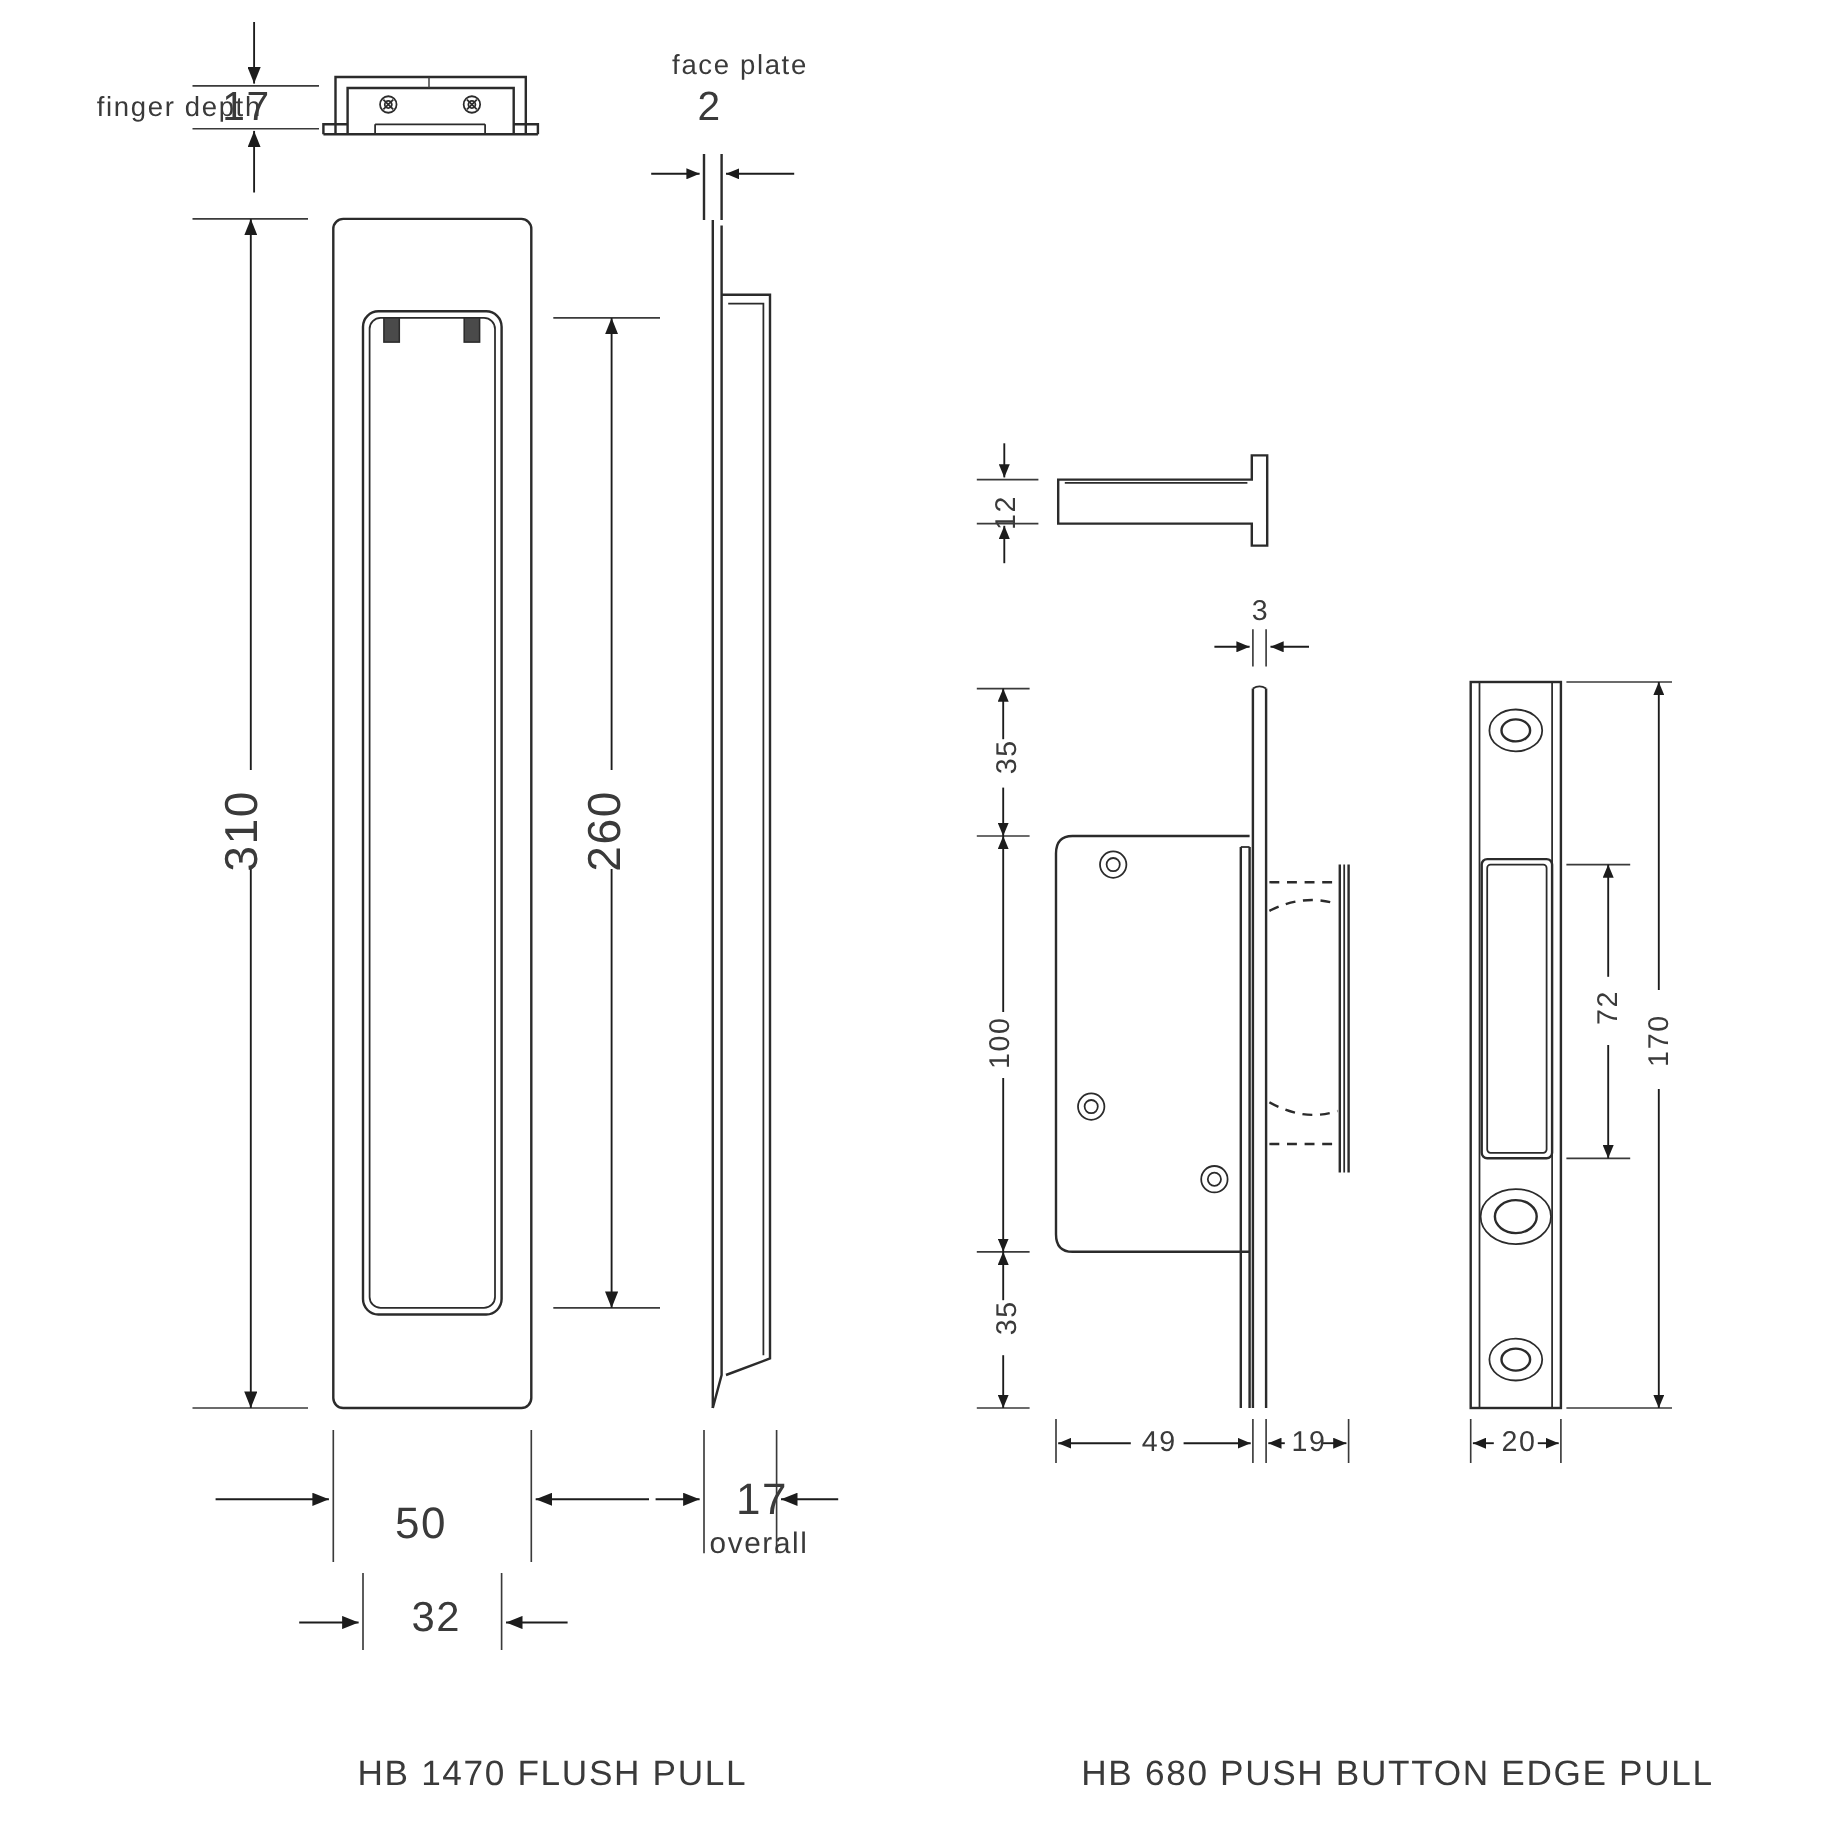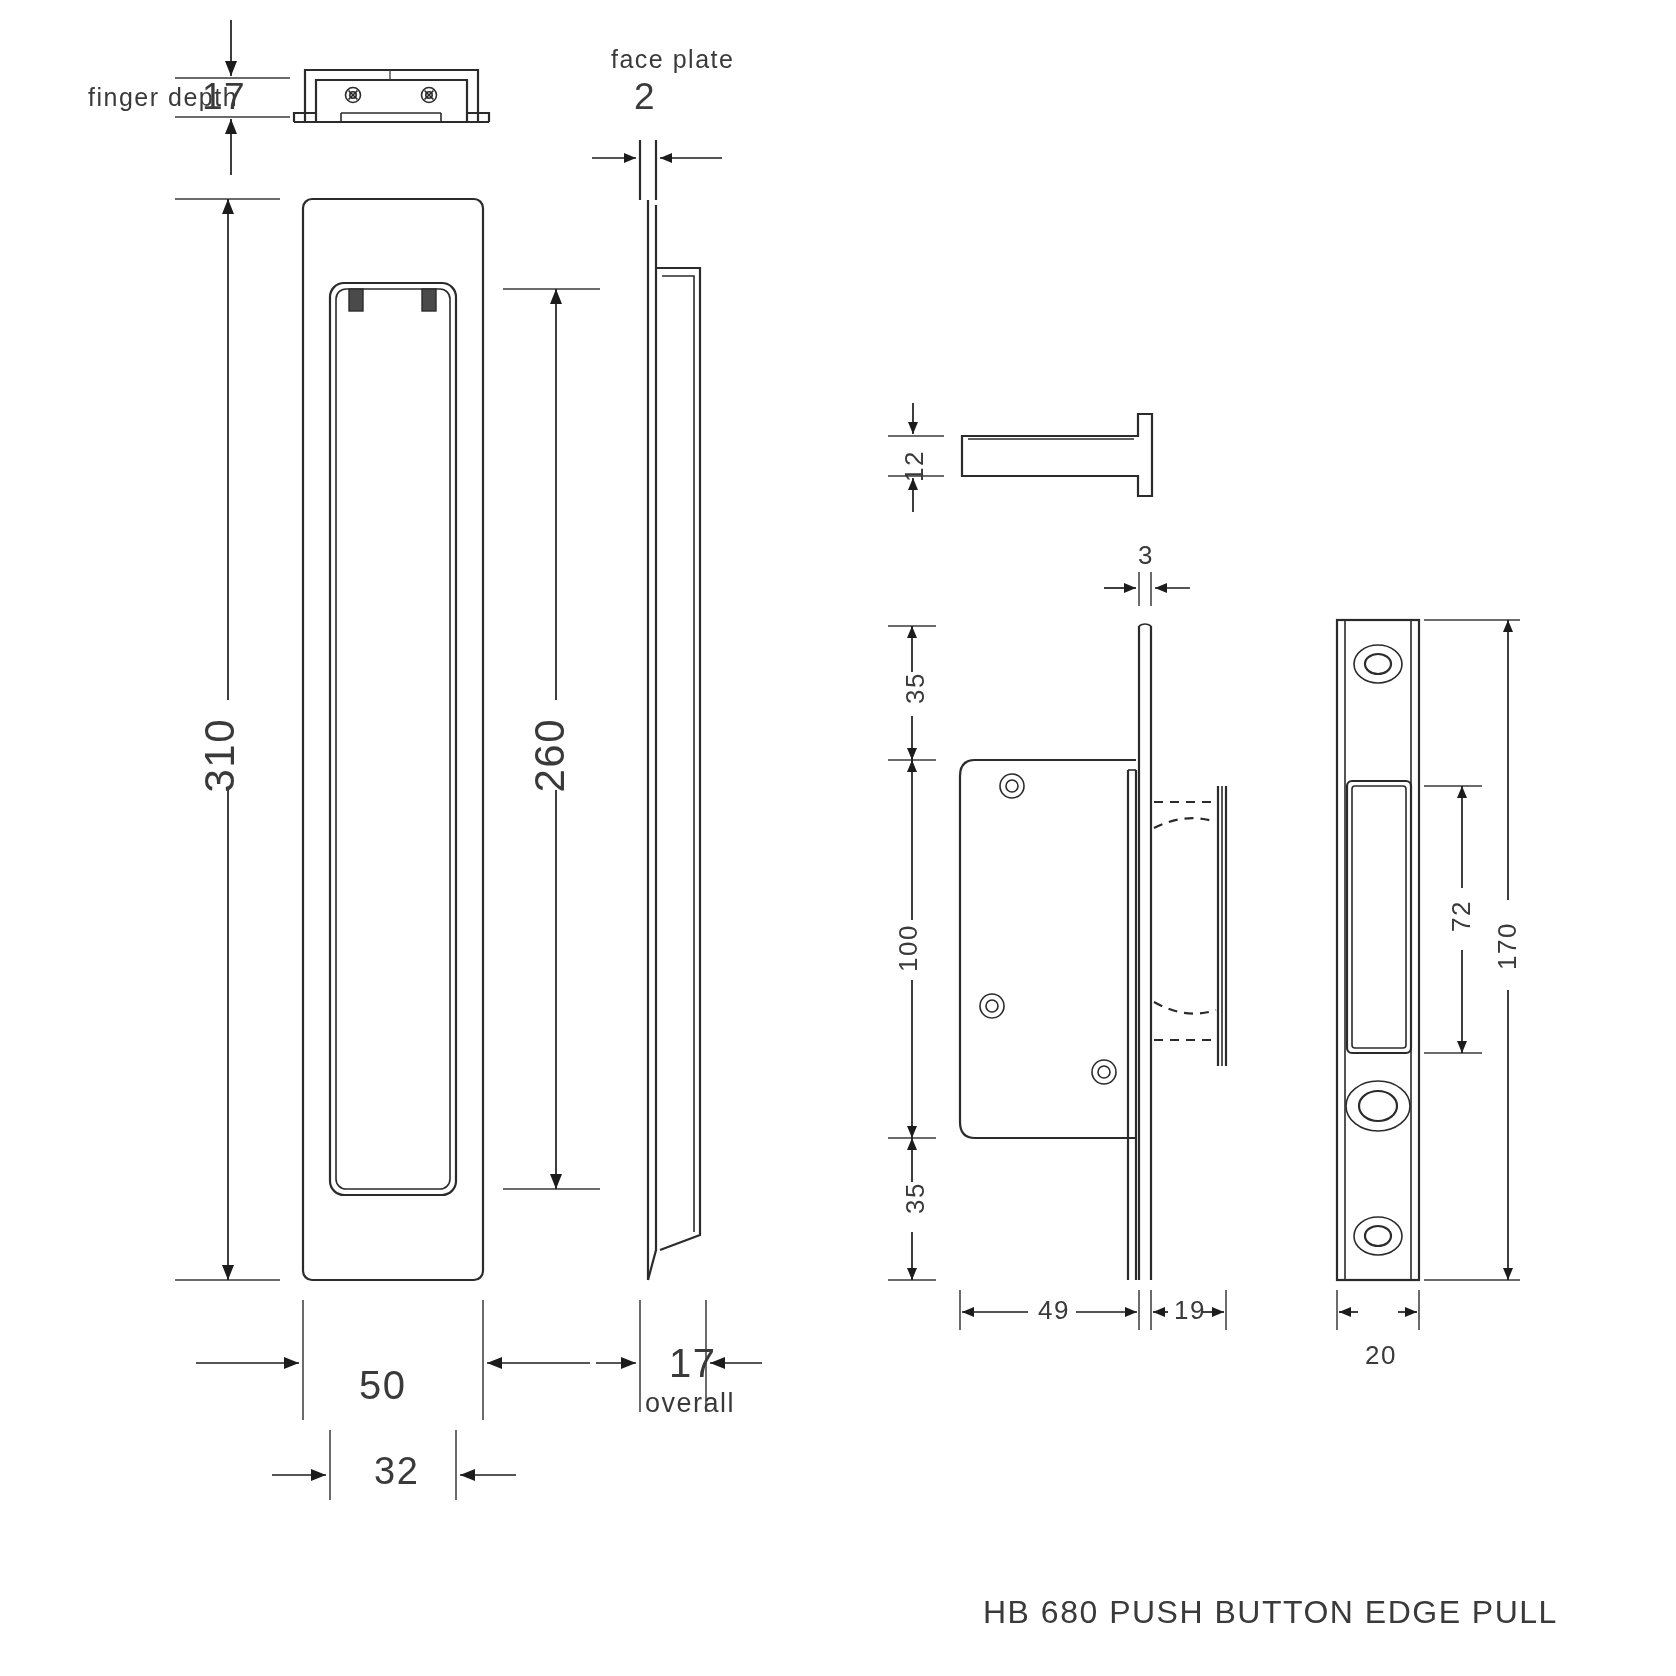--- a/index.html
+++ b/index.html
@@ -265,20 +265,21 @@
 
   <div class="cap" style="left: 899px; top: 450px; font-size: 26px; transform-origin: left top; transform: rotate(-90deg) translate(-100%, 0px);">12</div>
   <div class="cap" style="left:1138px;top:540px;font-size:26px;">3</div>
 
   <div class="cap" style="left: 900px; top: 672px; font-size: 26px; transform-origin: left top; transform: rotate(-90deg) translate(-100%, 0px);">35</div>
   <div class="cap" style="left: 893px; top: 924px; font-size: 26px; transform-origin: left top; transform: rotate(-90deg) translate(-100%, 0px);">100</div>
   <div class="cap" style="left: 900px; top: 1182px; font-size: 26px; transform-origin: left top; transform: rotate(-90deg) translate(-100%, 0px);">35</div>
 
   <div class="cap" style="left:1038px;top:1295px;font-size:26px;">49</div>
   <div class="cap" style="left:1174px;top:1295px;font-size:26px;">19</div>
-  <div class="cap" style="left:1365px;top:1295px;font-size:26px;margin-top:45px;">20</div>
+  <div class="cap" style="left:1365px;top:1295px;font-size:26px;">20</div>
 
   <div class="cap" style="left: 1446px; top: 900px; font-size: 26px; transform-origin: left top; transform: rotate(-90deg) translate(-100%, 0px);">72</div>
   <div class="cap" style="left: 1492px; top: 922px; font-size: 26px; transform-origin: left top; transform: rotate(-90deg) translate(-100%, 0px);">170</div>
 
+  <div class="cap" style="left:325px;top:1594px;font-size:32px;">HB 1470 FLUSH PULL</div>
   <div class="cap" style="left:983px;top:1594px;font-size:32px;">HB 680 PUSH BUTTON EDGE PULL</div>
 
 </div>
 
 </body></html>

